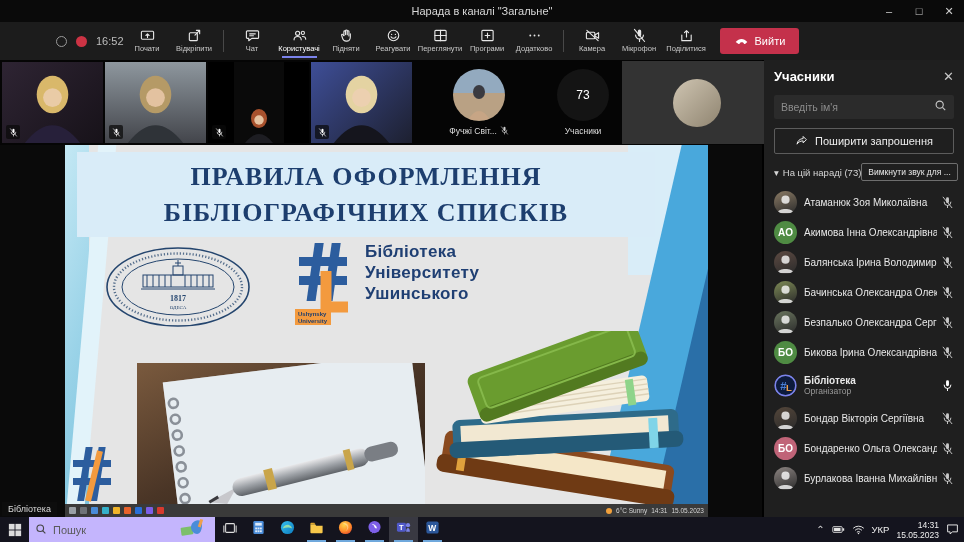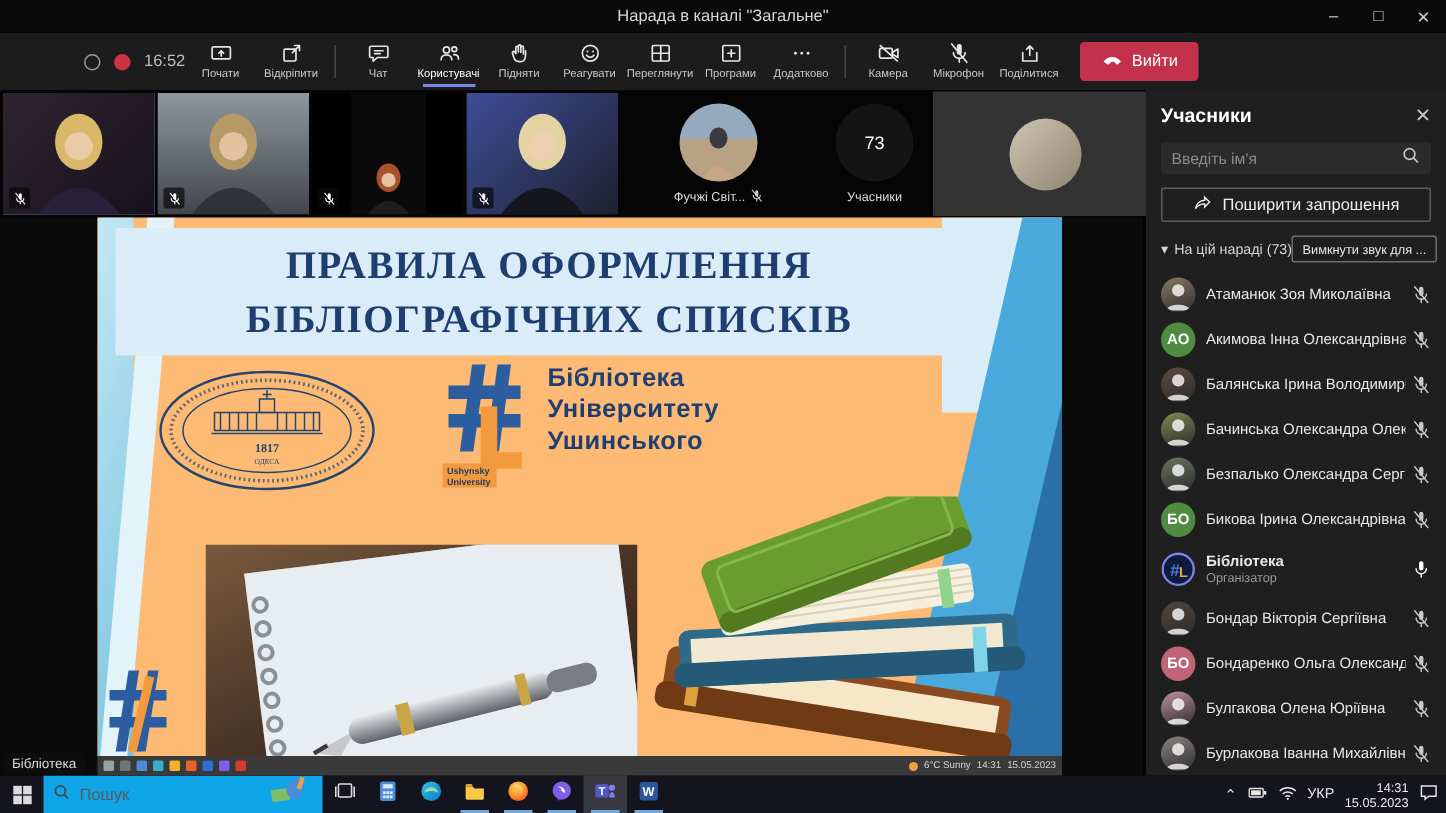--- a/index.html
+++ b/index.html
@@ -49,21 +49,21 @@
   .stripavatar { width:78px; flex:none; display:flex; flex-direction:column; align-items:center; margin-left:26px; }
   .stripavatar .circ { width:52px; height:52px; border-radius:50%; overflow:hidden; flex:none;
                        display:flex; align-items:center; justify-content:center; }
   .stripavatar .alabel { margin-top:5px; font-size:8.5px; color:#dcdcdc; display:flex; align-items:center; gap:3px; white-space:nowrap; }
   .count-circ { background:#141414; color:#fff; font-size:12px; }
   .graytile { width:150px; height:83px; background:#333; margin-left:auto; display:flex; align-items:center; justify-content:center; flex:none; }
   .graytile .circ { width:48px; height:48px; border-radius:50%; background:linear-gradient(135deg,#cfc5b2,#8f8470); }
 
   
   .stage { flex:1; position:relative; background:#0a0a0a; }
-  .slide { position:absolute; left:65px; top:0; width:643px; height:359px; background:#fdba74; overflow:hidden; }
+  .slide { position:absolute; left:65px; top:0; width:643px; height:359px; background:#e5e5e5; overflow:hidden; }
   .slide-leftband { position:absolute; left:0; top:0; bottom:0; width:24px;
                     background:linear-gradient(110deg,#c4e8f4 0%,#9ad3e8 55%,#7cc3de 100%); }
   .slide-leftband2 { position:absolute; left:16px; top:0; height:110%; width:18px; background:#e2f3fa; transform:skewX(-5deg); }
   .rs0 { position:absolute; right:0; top:0; width:80px; height:130px; background:#d9edf8; }
   .rs1 { position:absolute; right:-30px; top:-10px; width:95px; height:355px; background:#49a8dc; transform:skewX(-13deg); }
   .rs2 { position:absolute; right:-62px; top:-10px; width:75px; height:380px; background:#2a6fa8; transform:skewX(-13deg); }
   .slide-banner { position:absolute; left:12px; top:7px; width:578px; height:85px; background:#d9ecf8;
                   display:flex; flex-direction:column; align-items:center; justify-content:center; }
   .slide-banner .line { font-family:"Liberation Serif", serif; font-weight:bold; font-size:26px;
                         color:#1d3e6e; line-height:36px; letter-spacing:1px; white-space:nowrap; }
@@ -104,21 +104,21 @@
   .pname { color:#e8e8e8; font-size:10px; white-space:nowrap; overflow:hidden; }
   .prow.org .pname { font-weight:bold; }
   .prole { color:#999; font-size:8.5px; }
   .pmic { flex:none; margin-left:4px; display:flex; }
 
   
   .taskbar { height:25px; background:#14141e; display:flex; align-items:stretch; }
   .tb-item { width:29px; display:flex; align-items:center; justify-content:center; flex:none; position:relative; }
   .tb-item.running::after { content:""; position:absolute; bottom:0; left:5px; right:5px; height:2px; background:#6fa8dc; }
   .tb-item.active { background:rgba(255,255,255,.16); }
-  .winsearch { width:186px; background:#0ea5e9; display:flex; align-items:center; padding:0 6px; gap:6px; flex:none; }
+  .winsearch { width:186px; background:#c4b5fd; display:flex; align-items:center; padding:0 6px; gap:6px; flex:none; }
   .winsearch input { flex:1; border:none; outline:none; font-size:11px; color:#333; font-family:inherit; min-width:0; background:transparent; }
   .winsearch input::placeholder { color:#5a5a5a; }
   .tray { margin-left:auto; display:flex; align-items:center; gap:7px; padding-right:5px; }
   .tray .lang { color:#eee; font-size:9.5px; }
   .clockblock { text-align:right; color:#eee; font-size:8.5px; line-height:10px; }
   .tray .caret { color:#ddd; font-size:10px; }
 </style>
 </head>
 <body>
 
@@ -724,41 +724,20 @@
                 <rect x="6.2" y="1.5" width="3.6" height="7.5" rx="1.8" fill="#c8c8c8"></rect>
                 <g fill="none" stroke="#c8c8c8" stroke-width="1.2" stroke-linecap="round">
                   <path d="M3.8 7.5a4.2 4.2 0 0 0 8.4 0"></path>
                   <path d="M8 11.7v2.6"></path>
                   <path d="M2.6 1.4 13.4 14.4"></path>
                 </g>
               </svg>
             </span>
           </div>
           <div class="prow">
-            <span class="pav" style="background:linear-gradient(160deg,#c091a0,#2b2b2b)">
-              <svg viewBox="0 0 24 24" width="23">
-                <circle cx="12" cy="9" r="4.3" fill="rgba(255,255,255,.78)"></circle>
-                <path d="M3.5 23c1-5.5 16-5.5 17 0Z" fill="rgba(255,255,255,.78)"></path>
-              </svg>
-            </span>
-            <span class="pinfo">
-              <span class="pname">Булгакова Олена Юріївна</span>
-            </span>
-            <span class="pmic">
-              <svg width="13" height="13" viewBox="0 0 16 16">
-                <rect x="6.2" y="1.5" width="3.6" height="7.5" rx="1.8" fill="#c8c8c8"></rect>
-                <g fill="none" stroke="#c8c8c8" stroke-width="1.2" stroke-linecap="round">
-                  <path d="M3.8 7.5a4.2 4.2 0 0 0 8.4 0"></path>
-                  <path d="M8 11.7v2.6"></path>
-                  <path d="M2.6 1.4 13.4 14.4"></path>
-                </g>
-              </svg>
-            </span>
-          </div>
-          <div class="prow">
             <span class="pav" style="background:linear-gradient(160deg,#8d8582,#2b2b2b)">
               <svg viewBox="0 0 24 24" width="23">
                 <circle cx="12" cy="9" r="4.3" fill="rgba(255,255,255,.78)"></circle>
                 <path d="M3.5 23c1-5.5 16-5.5 17 0Z" fill="rgba(255,255,255,.78)"></path>
               </svg>
             </span>
             <span class="pinfo">
               <span class="pname">Бурлакова Іванна Михайлівна</span>
             </span>
             <span class="pmic">

